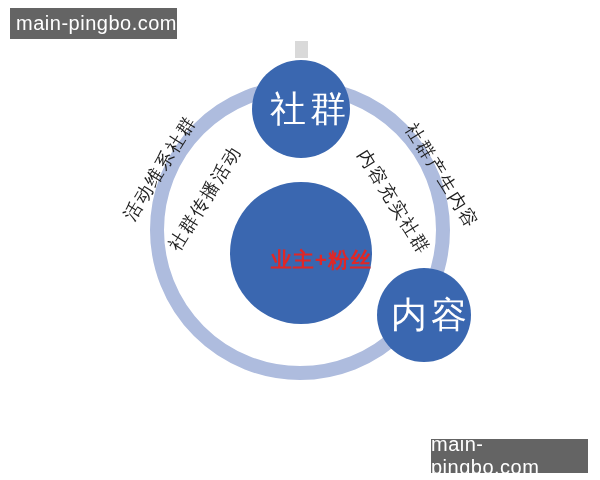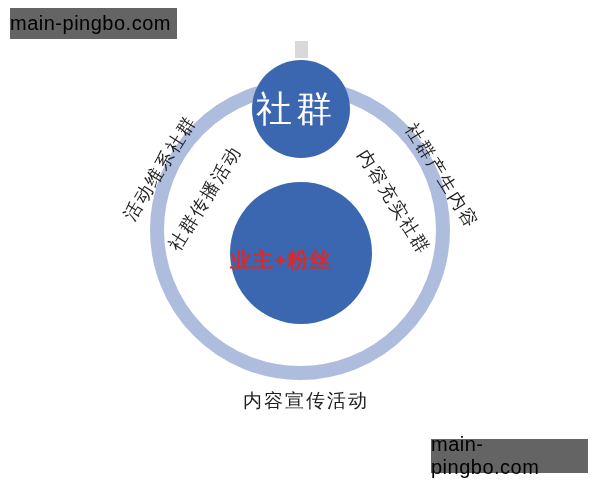--- a/index.html
+++ b/index.html
@@ -30,21 +30,21 @@
     background: #d9d9d9;
   }
 
   
   .node {
     position: absolute;
     border-radius: 50%;
     background: #3a67b0;
     color: #ffffff;
     display: flex;
-    align-items: flex-start;
+    align-items: flex-end;
     justify-content: center;
     flex-direction: column;
     text-align: center;
   }
   .node-top    { left: 252px; top: 60px;  width: 98px; height: 98px; }
   .node-left   { left: 127px; top: 268px; width: 96px; height: 96px; }
   .node-right  { left: 377px; top: 268px; width: 94px; height: 94px; }
   .node-center { left: 230px; top: 182px; width: 142px; height: 142px; }
 
   .node-label {
@@ -84,55 +84,57 @@
   .el-right-outer { left: 442px; top: 176px; transform: translate(-50%,-50%) rotate(58deg); }
   .el-right-inner { left: 394px; top: 202px; transform: translate(-50%,-50%) rotate(58deg); }
   .el-bottom-inner { left: 306px; top: 347px; transform: translate(-50%,-50%); font-size { } }
   .el-bottom-inner, .el-bottom-outer { font-size: 19px; }
   .el-bottom-outer { left: 306px; top: 401px; transform: translate(-50%,-50%); }
 
   
   .watermark {
     position: absolute;
     background: #646464;
-    color: #000000;
+    color: #ffffff;
     display: flex;
     align-items: center;
-    justify-content: flex-start;
+    justify-content: flex-end;
     font-size: 20px;
     letter-spacing: 0.5px;
   }
   .wm-top-left     { left: 10px;  top: 8px;   width: 167px; height: 31px; }
   .wm-bottom-right { left: 431px; top: 439px; width: 157px; height: 34px; }
 </style>
 </head>
 <body>
 
 <div class="stage">
 
   <div class="ring"></div>
 
   <div class="stub"></div>
 
   <div class="node node-top">
     <span class="node-label">社群</span>
   </div>
 
 
+  <div class="node node-right">
+    <span class="node-label">内容</span>
+  </div>
 
   <div class="node node-center">
     <span class="center-subtitle">业主+粉丝</span>
   </div>
 
   <div class="edge-label el-left-outer">活动维系社群</div>
   <div class="edge-label el-left-inner">社群传播活动</div>
   <div class="edge-label el-right-outer">社群产生内容</div>
   <div class="edge-label el-right-inner">内容充实社群</div>
 
-  <div class="edge-label el-bottom-outer">内容宣传活动</div>
 
   <div class="watermark wm-top-left">
     <span>main-pingbo.com</span>
   </div>
   <div class="watermark wm-bottom-right">
     <span>main-pingbo.com</span>
   </div>
 
 </div>
 

